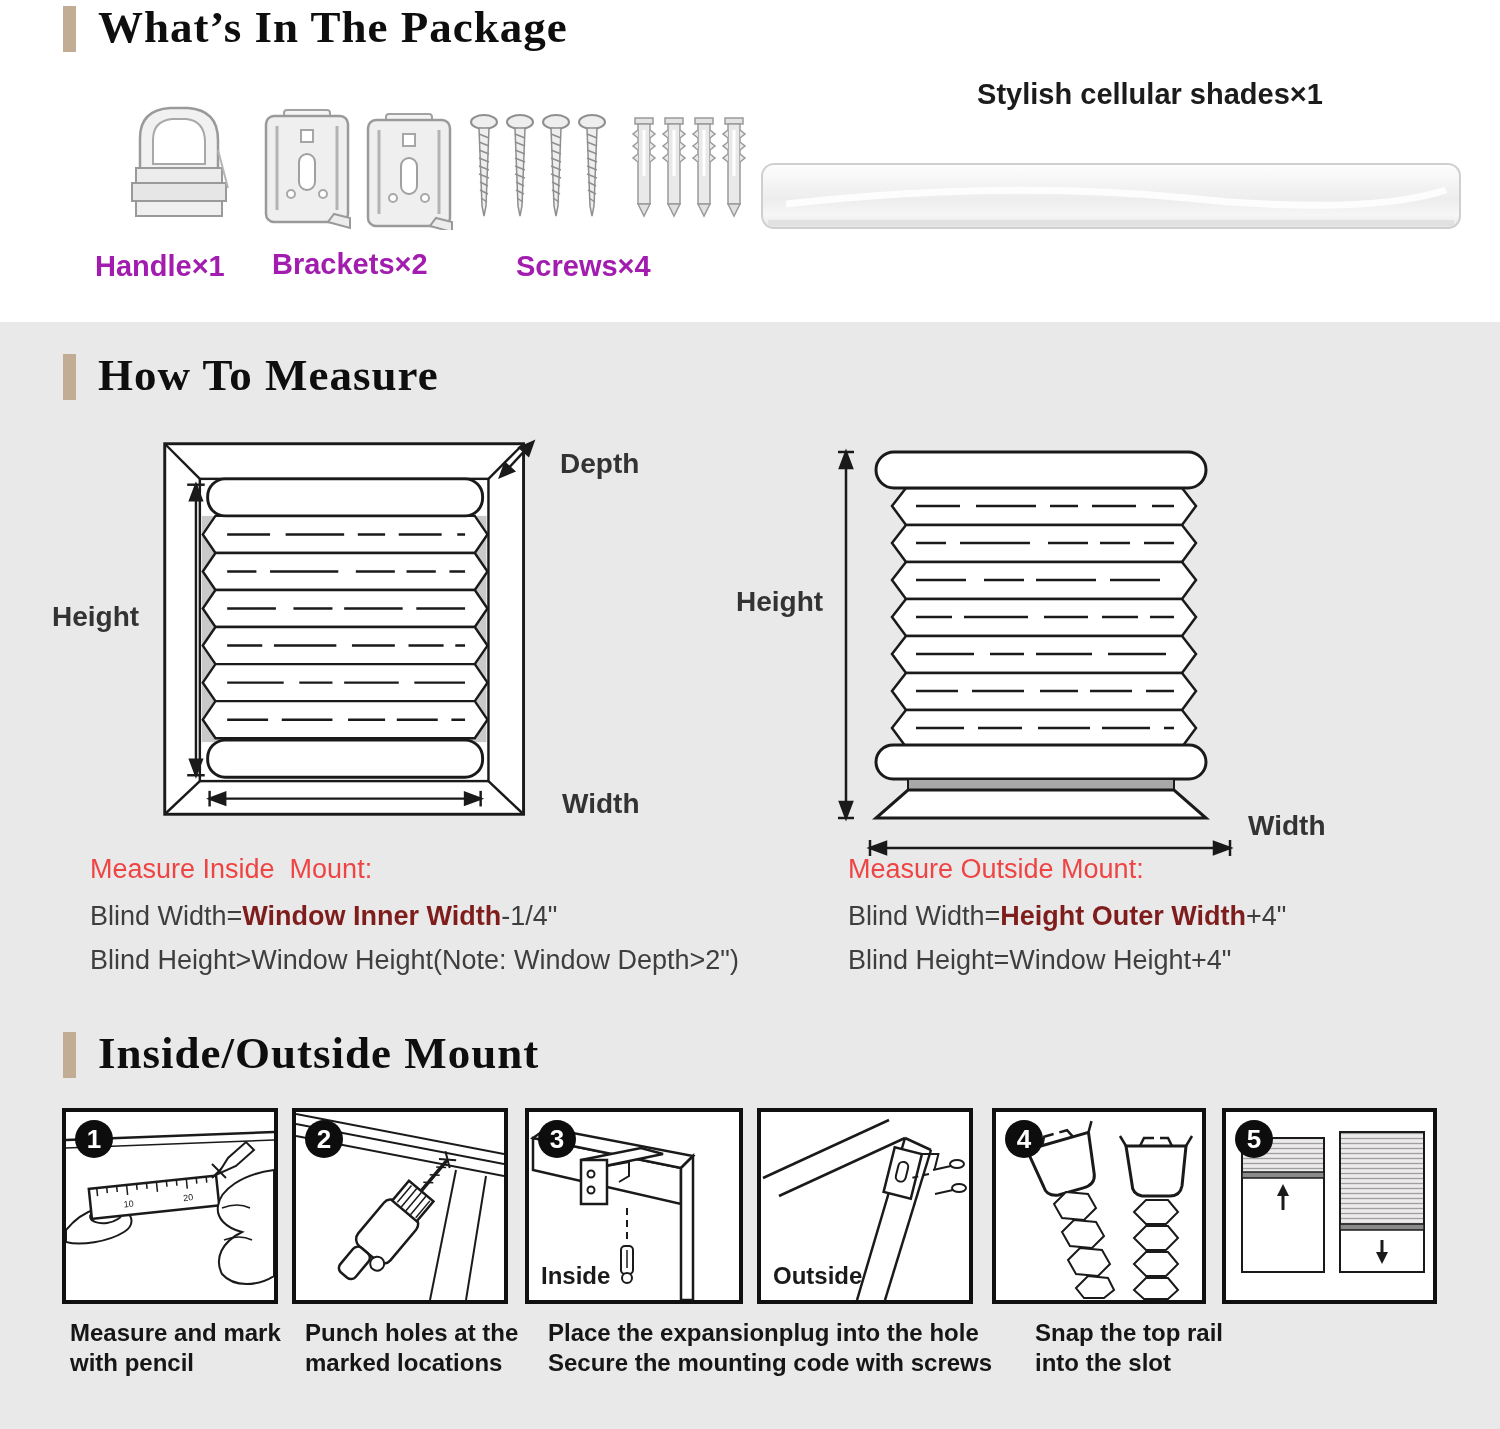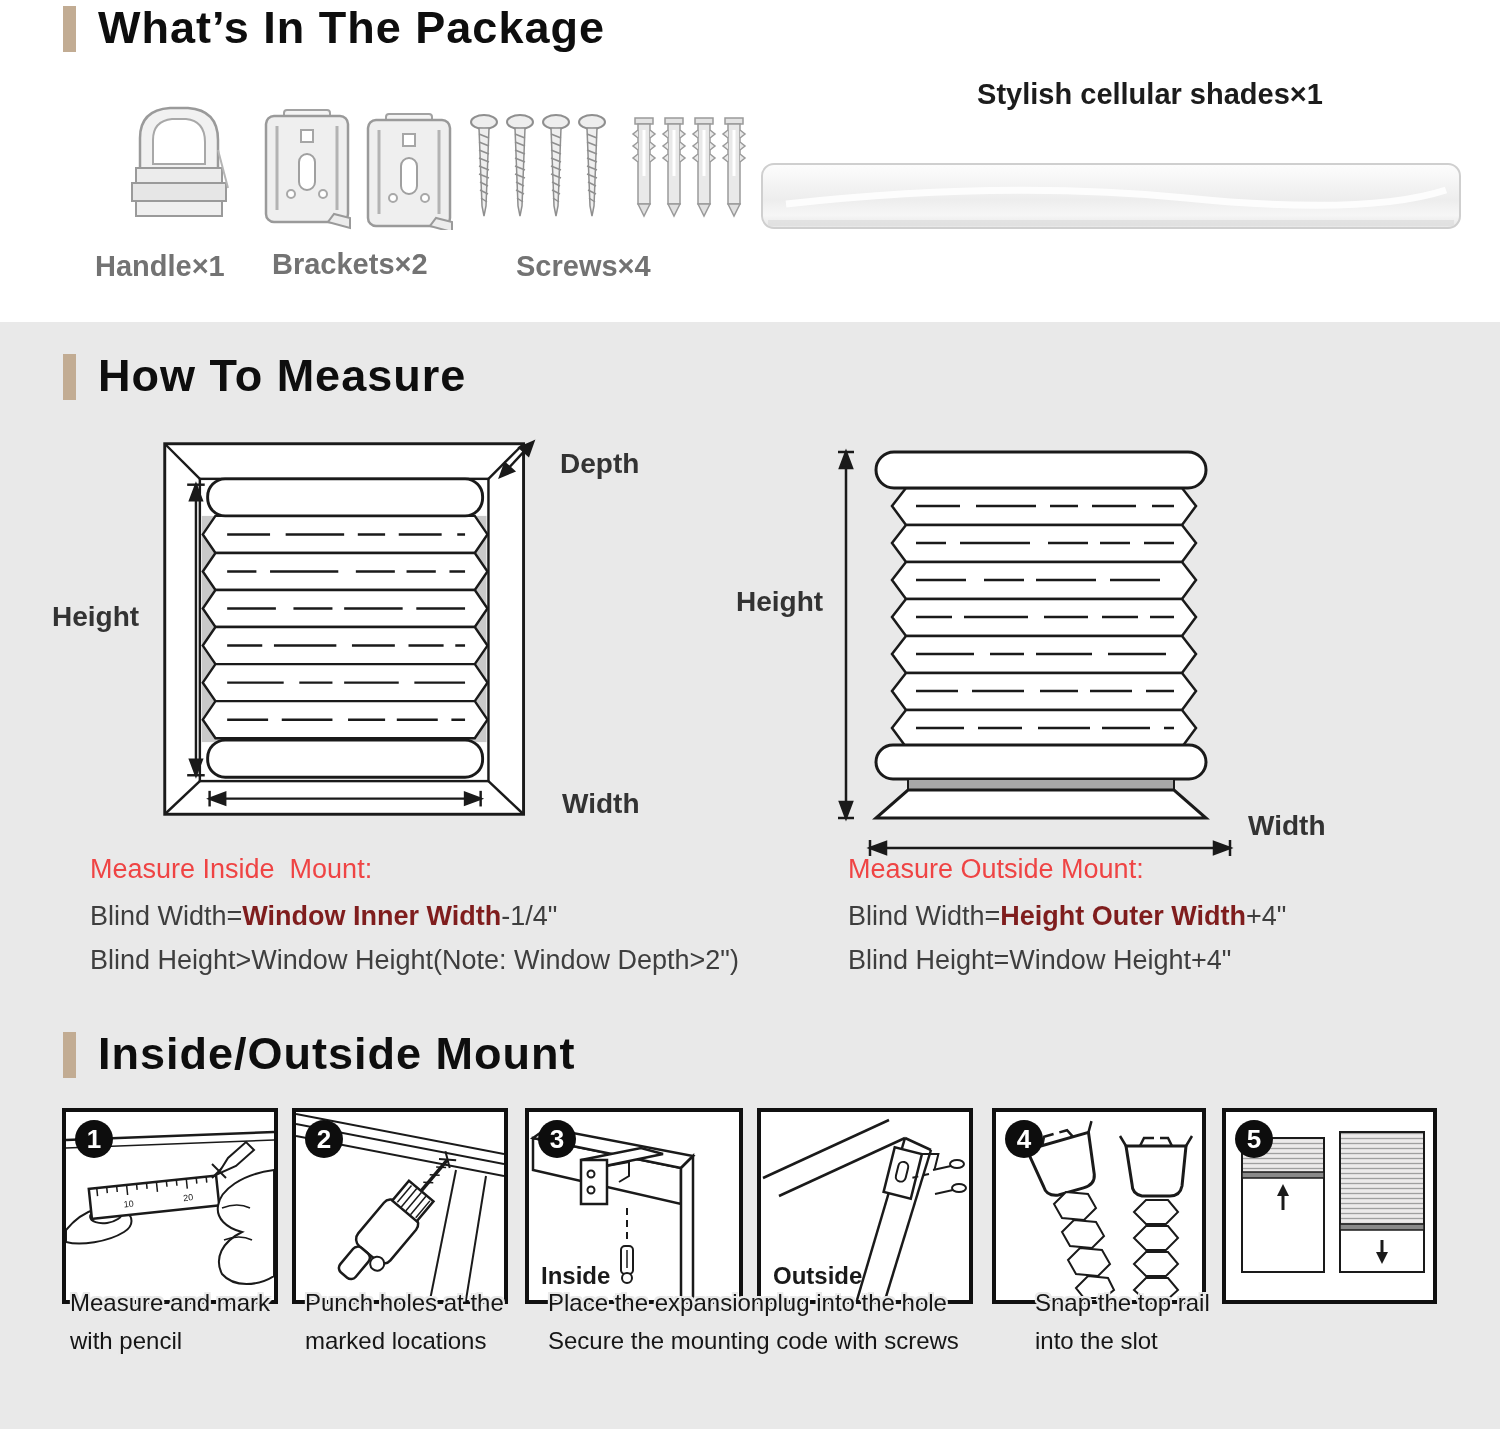--- a/index.html
+++ b/index.html
@@ -2,35 +2,35 @@
 <html><head>
 <meta charset="utf-8">
 <style>
   html,body{margin:0;padding:0;}
   .page{position:relative;width:1500px;height:1429px;background:#ffffff;overflow:hidden;
         font-family:"Liberation Sans", sans-serif;color:#2b2b2b;}
   .gray-zone{position:absolute;left:0;top:322px;width:1500px;height:1107px;background:#e9e9e9;}
   .abs{position:absolute;}
   .sec-title{position:absolute;display:flex;align-items:flex-start;}
   .sec-bar{width:13px;height:46px;background:#c2ac93;margin-right:22px;margin-top:2px;}
-  .sec-title h1{margin:0;font-family:Liberation Sans, sans-serif;font-weight:bold;font-size:45px;
+  .sec-title h1{margin:0;font-family:Liberation Serif, serif;font-weight:bold;font-size:45px;
                 letter-spacing:1px;color:#0e0e0e;line-height:1.05;}
-  .item-label{font-size:29px;font-weight:bold;color:#737373;}
+  .item-label{font-size:29px;font-weight:bold;color:#a21caf;}
   .shade-label{font-size:29px;font-weight:bold;color:#1c1c1c;text-align:center;}
   .dim-label{font-size:28px;font-weight:bold;color:#333;}
   .m-heading{font-size:27px;font-weight:normal;color:#ef4444;white-space:pre-wrap;margin-bottom:16px;}
   .m-line{font-size:27px;color:#3e3e3e;margin-bottom:13px;}
   .m-line .hl{font-weight:bold;color:#7f1d1d;}
   .step-box{position:absolute;top:1108px;height:196px;background:#fff;border:4px solid #101010;
             box-sizing:border-box;}
   .badge{position:absolute;left:9px;top:8px;width:38px;height:38px;border-radius:50%;
          background:#0d0d0d;color:#fff;font-size:26px;font-weight:bold;
          display:flex;align-items:center;justify-content:center;z-index:3;}
-  .caption{position:absolute;top:1284px;font-size:24px;font-weight:normal;color:#161616;
-           line-height:38px;white-space:pre-line;
+  .caption{position:absolute;top:1318px;font-size:24px;font-weight:bold;color:#161616;
+           line-height:30px;white-space:pre-line;
            text-shadow:2px 2px 0 #e9e9e9,-2px -2px 0 #e9e9e9,2px -2px 0 #e9e9e9,-2px 2px 0 #e9e9e9,
                        2px 0 0 #e9e9e9,-2px 0 0 #e9e9e9,0 2px 0 #e9e9e9,0 -2px 0 #e9e9e9;}
   svg{display:block;}
   .ink{stroke:#1a1a1a;fill:none;}
   .inkf{stroke:#1a1a1a;fill:#ffffff;}
   .hw{stroke:#8f8f8f;fill:#eeeeee;}
   .svg-label{font-family:"Liberation Sans",sans-serif;font-weight:bold;fill:#1a1a1a;}
 </style>
 </head>
 <body>

